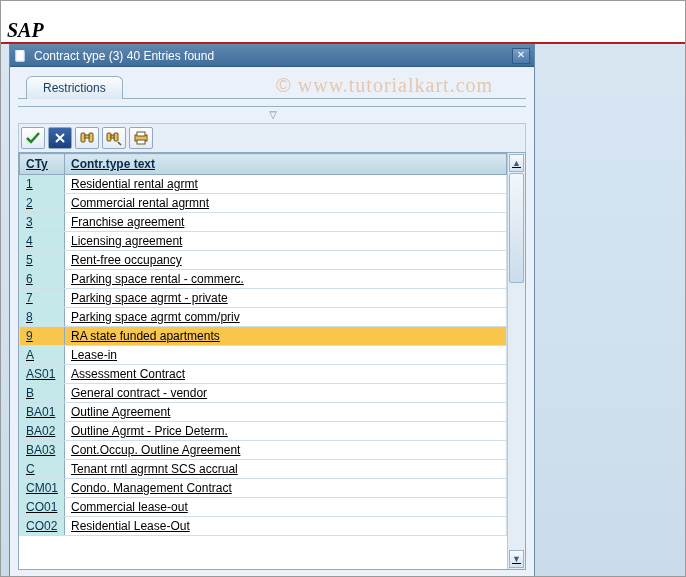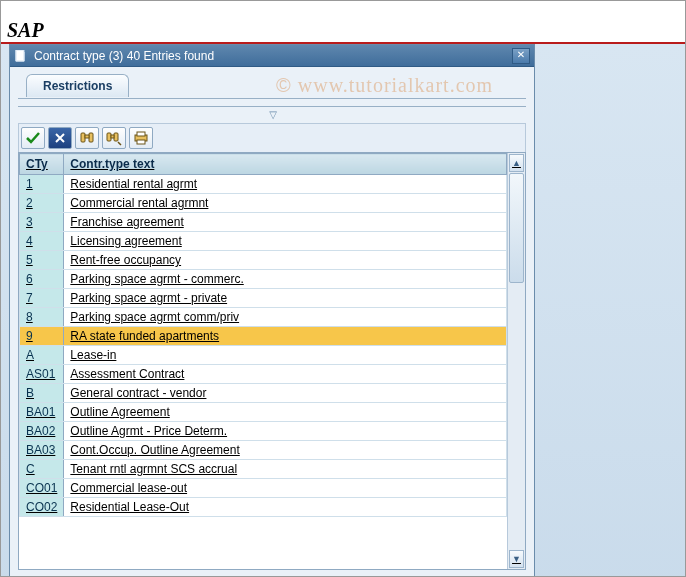--- a/index.html
+++ b/index.html
@@ -76,23 +76,22 @@
     cursor: pointer;
   }
   .dlg-body {
     background: #eaf1f8;
     padding: 6px 8px 10px 8px;
   }
   .tabstrip {
     height: 26px;
     border-bottom: 1px solid #98b0c6;
     display: flex;
-    align-items: flex-start;
+    align-items: flex-end;
     padding-left: 8px;
-    font-weight: bold;
   }
   .tab {
     background: linear-gradient(#fbfdff,#dce8f3);
     border: 1px solid #98b0c6;
     border-bottom: none;
     border-radius: 6px 6px 0 0;
     padding: 4px 16px;
     font-size: 12px;
     color: #1a3e63;
     position: relative;
@@ -277,21 +276,21 @@
                 <tr>
                   <td class="code-cell">4</td>
                   <td>Licensing agreement</td>
                 </tr>
                 <tr>
                   <td class="code-cell">5</td>
                   <td>Rent-free occupancy</td>
                 </tr>
                 <tr>
                   <td class="code-cell">6</td>
-                  <td>Parking space agrmt - commerc.</td>
+                  <td>Parking space rental - commerc.</td>
                 </tr>
                 <tr>
                   <td class="code-cell">7</td>
                   <td>Parking space agrmt - private</td>
                 </tr>
                 <tr>
                   <td class="code-cell">8</td>
                   <td>Parking space agrmt comm/priv</td>
                 </tr>
                 <tr class="selected">
@@ -318,20 +317,24 @@
                   <td class="code-cell">BA02</td>
                   <td>Outline Agrmt - Price Determ.</td>
                 </tr>
                 <tr>
                   <td class="code-cell">BA03</td>
                   <td>Cont.Occup. Outline Agreement</td>
                 </tr>
                 <tr>
                   <td class="code-cell">C</td>
                   <td>Tenant rntl agrmnt SCS accrual</td>
+                </tr>
+                <tr>
+                  <td class="code-cell">CM01</td>
+                  <td>Condo. Management Contract</td>
                 </tr>
                 <tr>
                   <td class="code-cell">CO01</td>
                   <td>Commercial lease-out</td>
                 </tr>
                 <tr>
                   <td class="code-cell">CO02</td>
                   <td>Residential Lease-Out</td>
                 </tr>
               </tbody>

